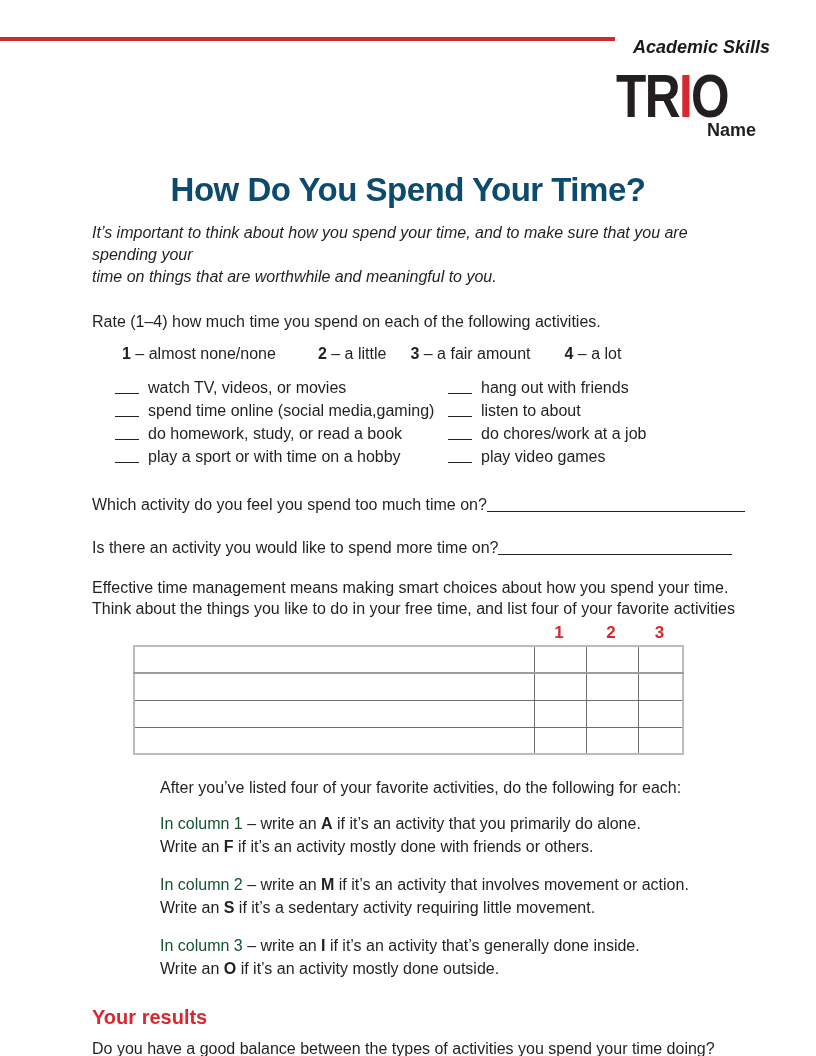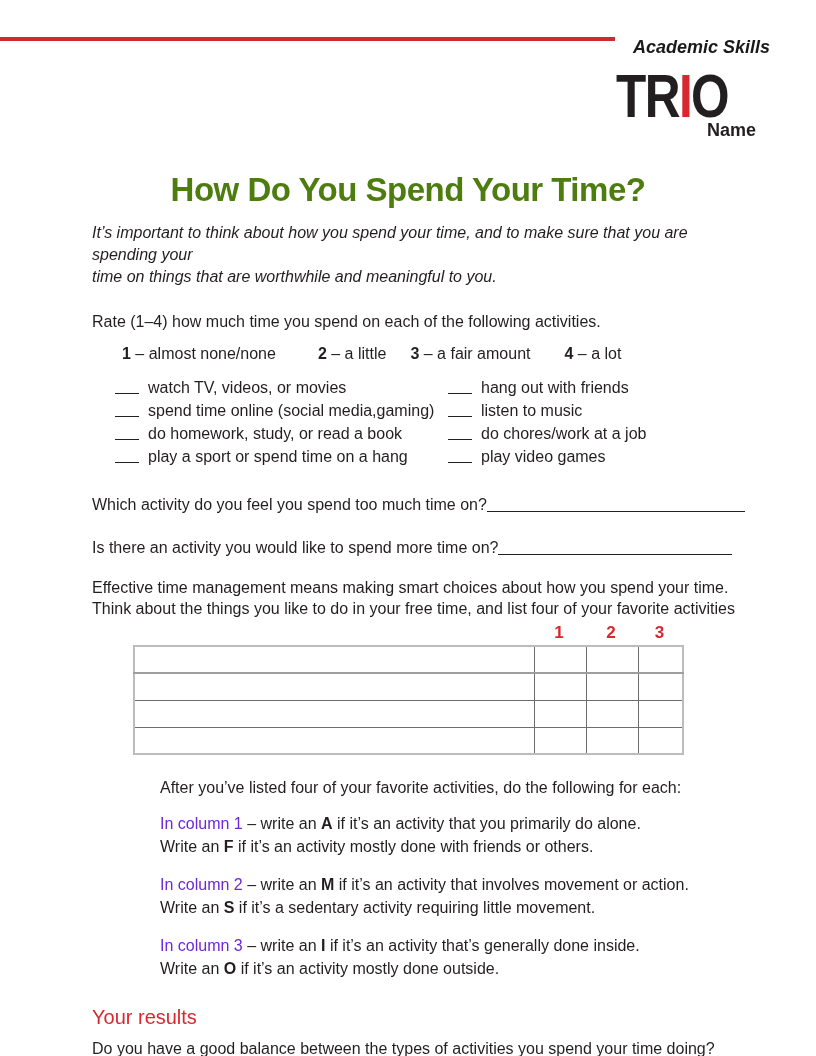--- a/index.html
+++ b/index.html
@@ -16,21 +16,21 @@
   .category { flex:none; margin-left:18px; font-weight:bold; font-style:italic; font-size:18px; color:#1a1a1a; }
 
   .logo-row { display:flex; align-items:flex-end; margin:14px 60px 0 70px;flex-direction:column; }
   .logo { font-size:62px; font-weight:bold; letter-spacing:-2px; line-height:0.78;
           transform:scaleX(0.8); transform-origin:left bottom; white-space:nowrap; }
   .logo .logo-i { color:#d7282f; }
   .name-label { font-weight:bold; font-size:18px; margin-left:10px; padding-bottom:2px; }
   .name-line { flex:1; border-bottom:2px solid #231f20; margin-left:8px; margin-bottom:4px; height:2px; }
 
   
-  .doc-title { margin-top:22px; text-align:center; color:#4d7c0f; font-weight:bold; font-size:33px; letter-spacing:-0.5px; }
+  .doc-title { margin-top:22px; text-align:center; color:#0c4a6e; font-weight:bold; font-size:33px; letter-spacing:-0.5px; }
   .intro { margin:13px 60px 0 92px; font-weight:normal; font-style:italic; font-size:16px; line-height:22px; }
 
   
   .rate-prompt { margin:25px 60px 0 92px; font-size:16px; }
   .scale-row { margin:14px 0 16px 122px; font-size:16px; }
   .scale-item b { font-weight:bold; }
   .scale-item.s1 { margin-right:42px; }
   .scale-item.s2 { margin-right:24px; }
   .scale-item.s3 { margin-right:34px; }
   .activities { margin:13px 0 0 115px; }
@@ -55,25 +55,25 @@
                     border:2px solid #bcbcbc; }
   table.fav-table td { border:1px solid #6e6e6e; height:27px; }
   table.fav-table tr:first-child td { border-bottom:2.5px solid #9e9e9e; border-top-color:#bcbcbc; }
   table.fav-table tr:last-child td { border-bottom-color:#bcbcbc; }
   td.wide { width:400px; } td.narrow { width:52px; } td.narrow-last { width:45px; }
 
   
   .instructions { margin:24px 60px 16px 160px; }
   .lead { font-size:16px; }
   .col-item { margin-top:15px; font-size:16px; line-height:23px; }
-  .col-label { color:#6d28d9; }
+  .col-label { color:#14532d; }
   .col-item b { font-weight:bold; }
 
   
-  .results-heading { margin:26px 0 0 92px; color:#d7282f; font-weight:normal; font-size:20px; }
+  .results-heading { margin:26px 0 0 92px; color:#d7282f; font-weight:bold; font-size:20px; }
   .results-body { margin:8px 80px 0 92px; font-size:16px; line-height:23px; }
 </style>
 </head>
 <body>
 
 <div class="page">
 
   <div class="topline-row">
     <div class="red-rule"></div>
     <div class="category">Academic Skills</div>
@@ -109,37 +109,37 @@
           <span>hang out with friends</span>
         </div>
     </div>
     <div class="act-row">
       <div class="act-cell left">
           <span class="blank"></span>
           <span>spend time online (social media,gaming)</span>
         </div>
       <div class="act-cell">
           <span class="blank"></span>
-          <span>listen to music</span>
+          <span>listen to about</span>
         </div>
     </div>
     <div class="act-row">
       <div class="act-cell left">
           <span class="blank"></span>
           <span>do homework, study, or read a book</span>
         </div>
       <div class="act-cell">
           <span class="blank"></span>
           <span>do chores/work at a job</span>
         </div>
     </div>
     <div class="act-row">
       <div class="act-cell left">
           <span class="blank"></span>
-          <span>play a sport or spend time on a hang</span>
+          <span>play a sport or with time on a hobby</span>
         </div>
       <div class="act-cell">
           <span class="blank"></span>
           <span>play video games</span>
         </div>
     </div>
   </div>
 
   <div class="question">
     <span>Which activity do you feel you spend too much time on?</span>

